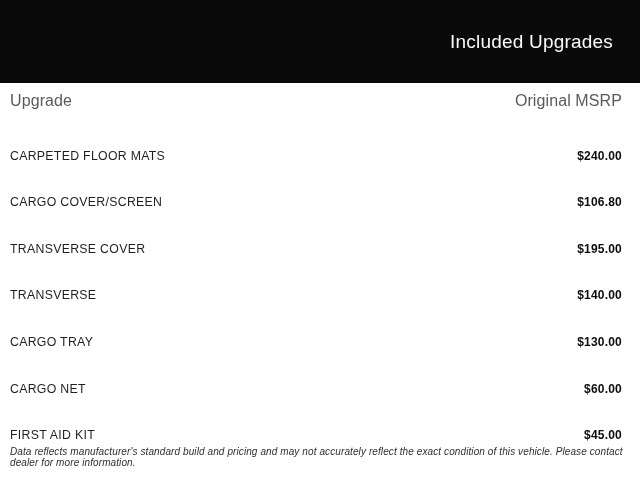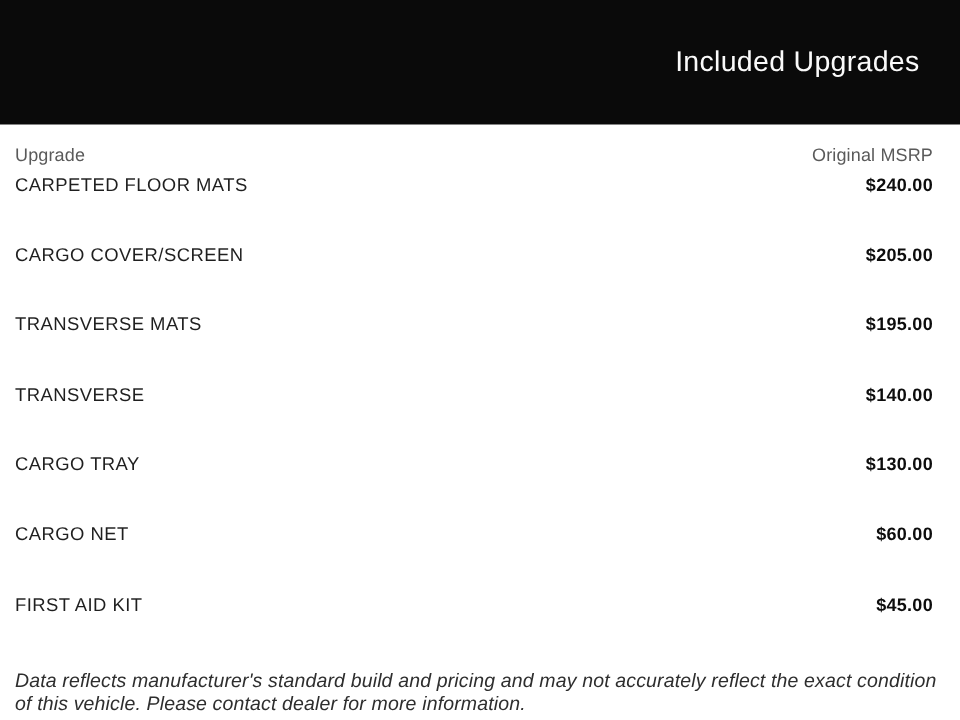--- a/index.html
+++ b/index.html
@@ -36,48 +36,48 @@
   }
   .col-headers {
     height: 33px;
     display: flex;
     align-items: flex-end;
     justify-content: space-between;
     box-sizing: border-box;
     padding-bottom: 6px;
   }
   .col-header {
-    font-size: 12px;
+    font-size: 16px;
     color: #5a5a5a;
     letter-spacing: 0.1px;
     margin-top: 20px;
   }
   .row {
     height: 46.6px;
     display: flex;
-    align-items: flex-start;
+    align-items: flex-end;
     justify-content: space-between;
   }
   .upgrade-name {
     font-size: 12.3px;
     color: #1f1f1f;
     letter-spacing: 0.3px;
   }
   .upgrade-price {
     font-size: 12px;
     font-weight: 700;
     color: #0d0d0d;
     letter-spacing: 0.2px;
   }
   .footer {
     padding: 4px 10px 0 10px;
   }
   .disclaimer {
     margin: 0;
-    font-size: 13px;
+    font-size: 10px;
     font-style: italic;
     color: #2e2e2e;
     letter-spacing: 0.1px;
   }
 </style>
 </head>
 <body>
 
 <div class="screen">
 
@@ -91,25 +91,25 @@
       <span class="col-header">Original MSRP</span>
     </div>
     <div id="rows">
   <div class="row">
     <span class="upgrade-name">CARPETED FLOOR MATS</span>
     <span class="upgrade-price">$240.00</span>
   </div>
 
   <div class="row">
     <span class="upgrade-name">CARGO COVER/SCREEN</span>
-    <span class="upgrade-price">$205.00</span>
+    <span class="upgrade-price">$106.80</span>
   </div>
 
   <div class="row">
-    <span class="upgrade-name">TRANSVERSE MATS</span>
+    <span class="upgrade-name">TRANSVERSE COVER</span>
     <span class="upgrade-price">$195.00</span>
   </div>
 
   <div class="row">
     <span class="upgrade-name">TRANSVERSE</span>
     <span class="upgrade-price">$140.00</span>
   </div>
 
   <div class="row">
     <span class="upgrade-name">CARGO TRAY</span>

